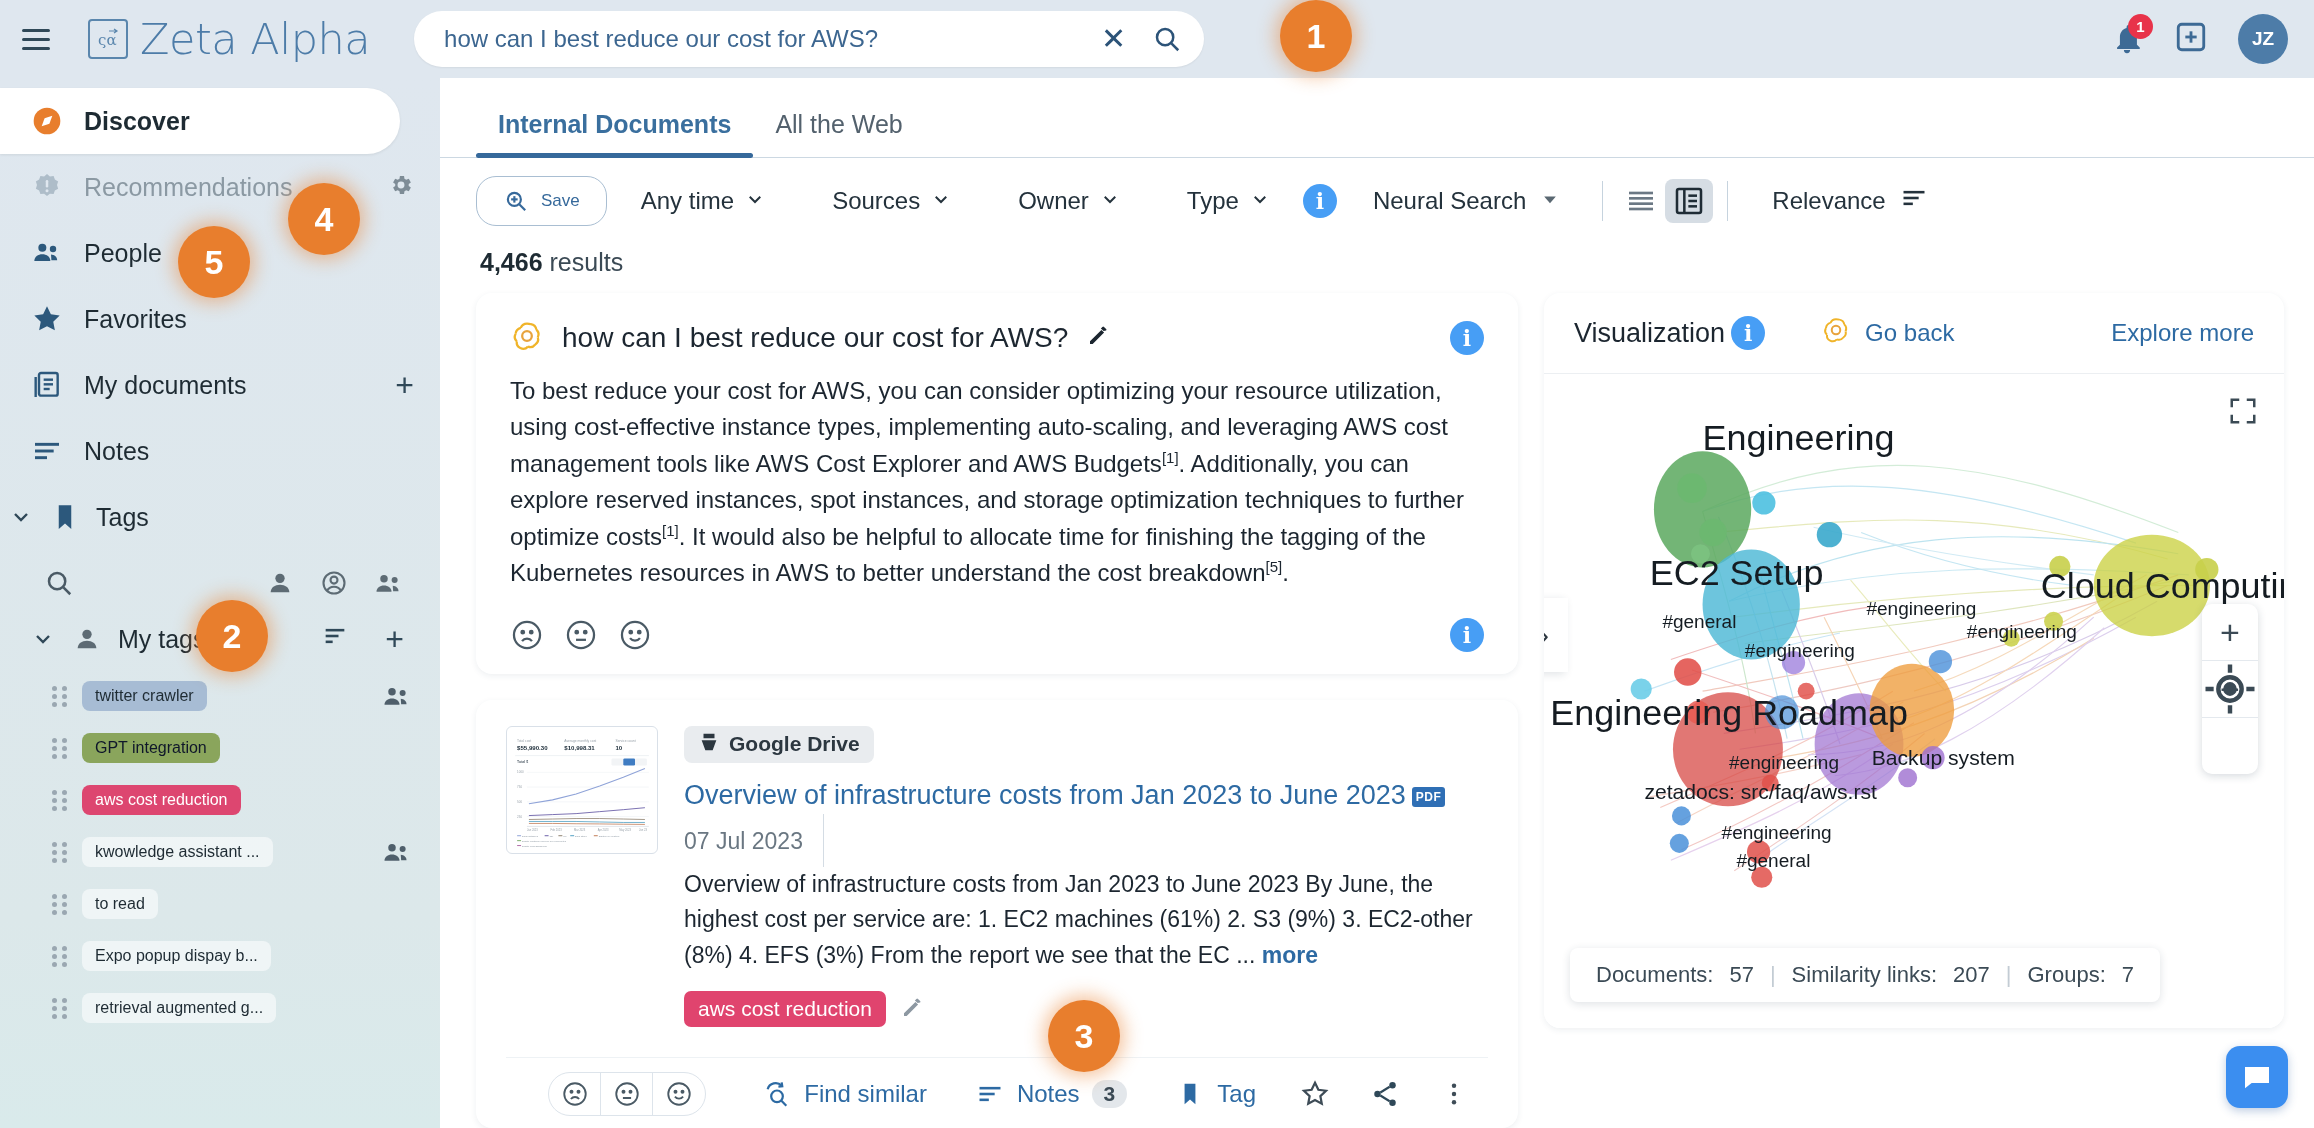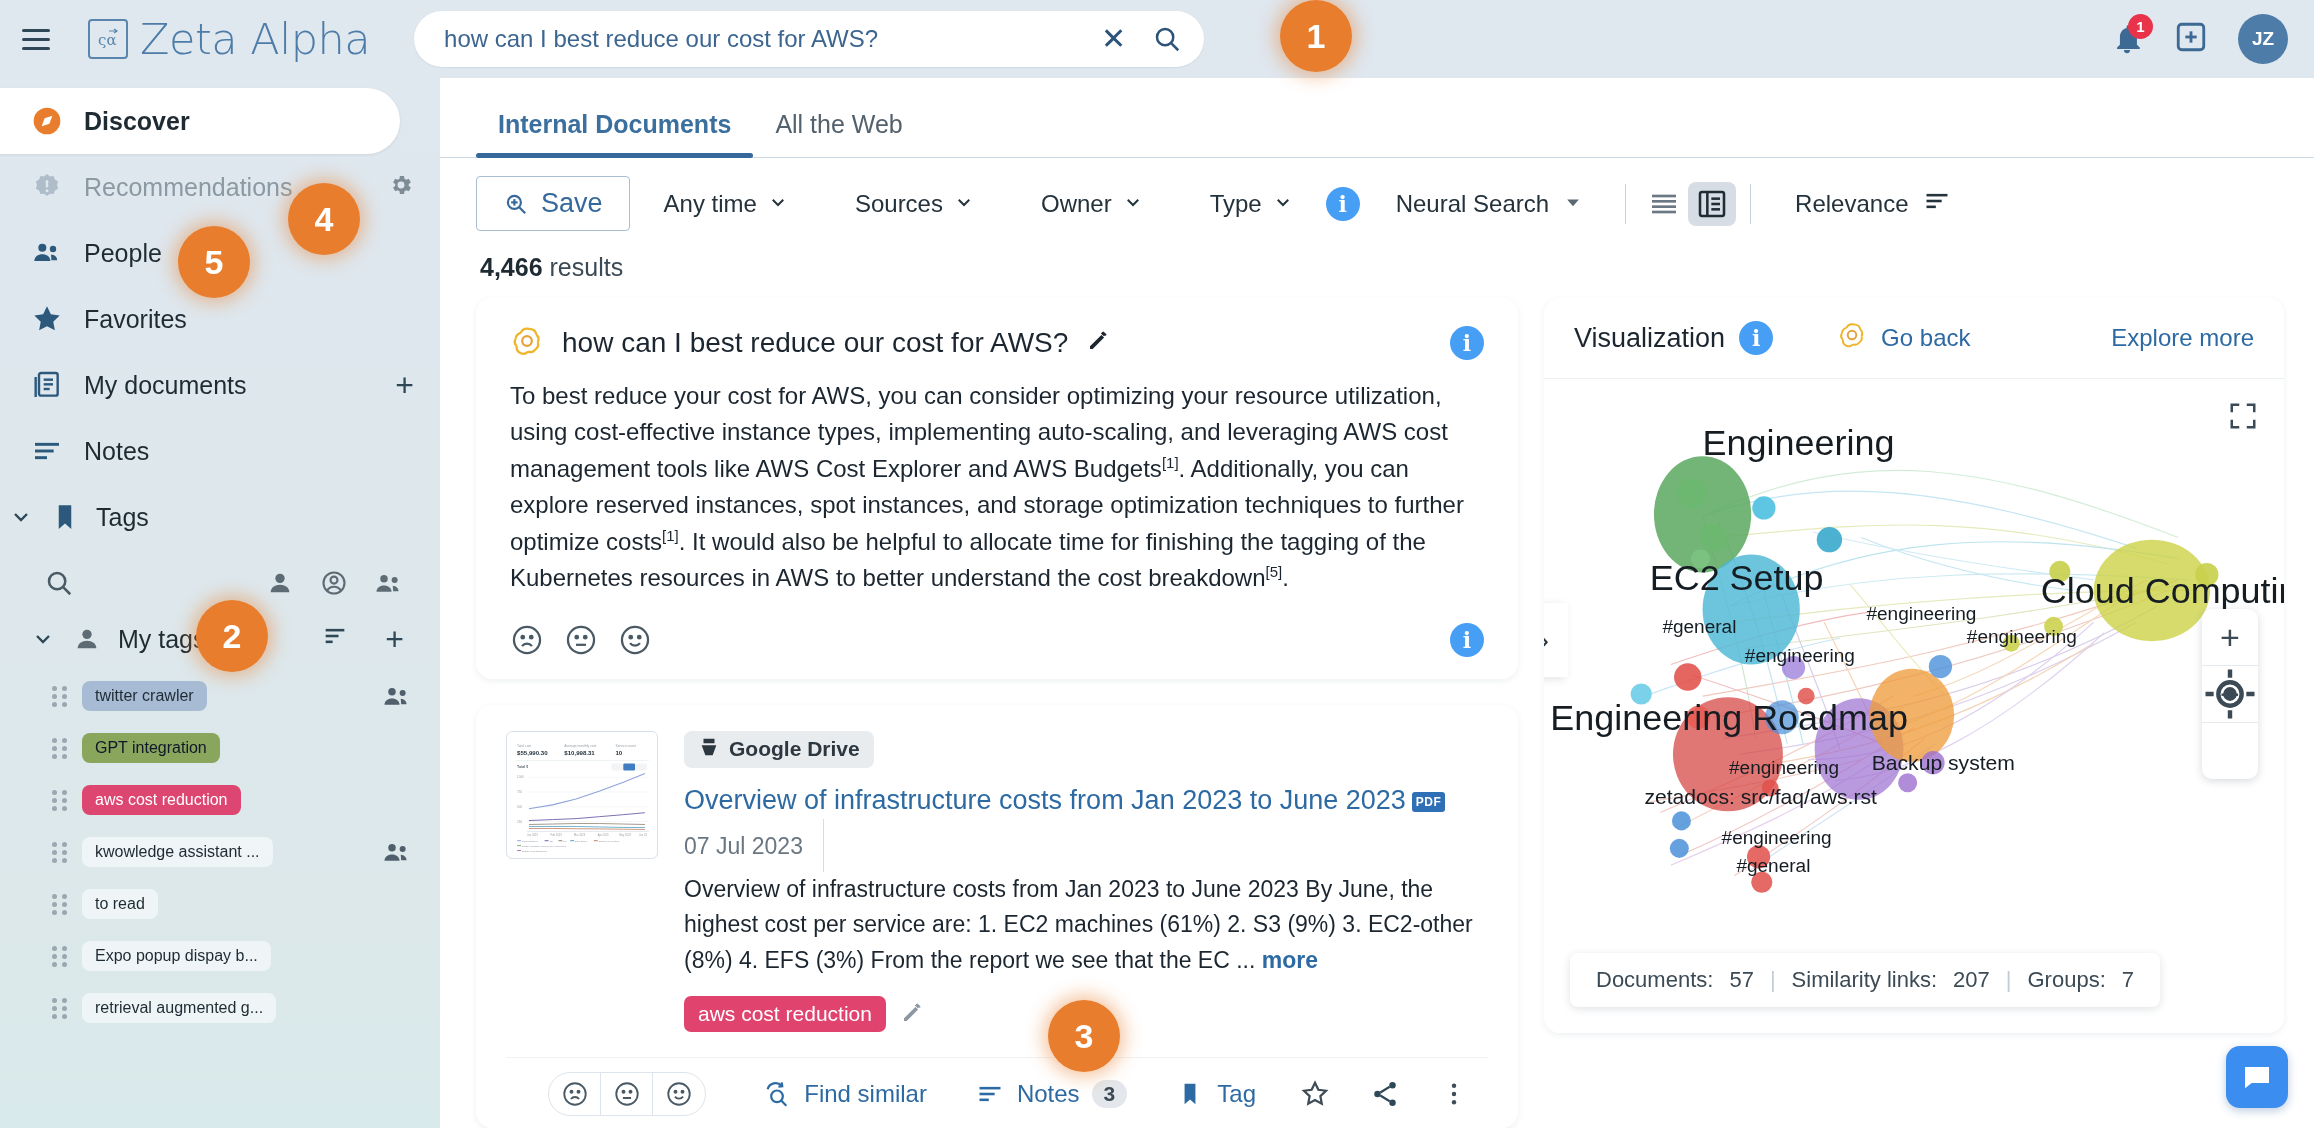--- a/index.html
+++ b/index.html
@@ -109,22 +109,22 @@
   }
   .tab.active { color: #3a6f9e; font-weight: 700; }
   .tab.active::after {
     content: ""; position: absolute; left: 0; right: 0; bottom: -1px; height: 5px;
     background: #36699b; border-radius: 3px;
   }
 
   .filters { display: flex; align-items: center; gap: 0; padding: 18px 36px 14px 36px; }
   .save-btn {
     display: flex; align-items: center; gap: 12px;
-    border: 1px solid #a9bed2; border-radius: 4px;
-    padding: 11px 26px; font-size: 27px; color: #36699b; background: transparent; cursor: pointer;
+    border: 1px solid #a9bed2; border-radius: 20px;
+    padding: 11px 26px; font-size: 17px; color: #36699b; background: transparent; cursor: pointer;
   }
   .fdrop { display: flex; align-items: center; gap: 12px; font-size: 24px; color: #24323c; padding: 0 34px; cursor: pointer; }
   .caret-d { font-size: 16px; color: #24323c; }
   .info-dot {
     width: 34px; height: 34px; border-radius: 50%; background: #479ef5; color: #fff;
     display: flex; align-items: center; justify-content: center; font-size: 22px; font-weight: 700;
     font-family: "DejaVu Serif", serif; cursor: pointer; flex: 0 0 34px;
   }
   .neural { display: flex; align-items: center; gap: 14px; font-size: 24px; color: #24323c; padding: 0 28px 0 36px; cursor:pointer;}
   .vsep { width: 1px; height: 40px; background: #c6d3de; margin: 0 14px; }
@@ -181,21 +181,21 @@
   .emoji-group .e { width: 52px; height: 42px; display:flex; align-items:center; justify-content:center; border-right: 1px solid #dde4eb; cursor:pointer;}
   .emoji-group .e:last-child { border-right: none; }
   .act { display: flex; align-items: center; gap: 12px; font-size: 24px; color: #2d6aa3; padding: 0 24px; cursor: pointer; }
   .act .cnt { background: #e3e7eb; color: #3b4a55; border-radius: 14px; padding: 2px 12px; font-size: 21px; font-weight: 600; }
   .act-ico { width: 30px; height: 30px; display:flex; align-items:center; justify-content:center; color:#2d6aa3;}
   .act-plain { color: #3e4c57; padding: 0 20px; cursor:pointer; display:flex; }
 
   
   .col-viz { width: 740px; flex: 0 0 740px; display: flex; flex-direction: column; }
   .viz-card { background: #fff; border-radius: 16px; box-shadow: 0 2px 6px rgba(32,60,90,.08); display: flex; flex-direction: column; height: 735px; overflow: hidden; position: relative; }
-  .viz-head { display: flex; align-items: center; padding: 22px 30px; border-bottom: 1px solid #eceff2; gap: 14px; }
+  .viz-head { display: flex; align-items: center; padding: 22px 30px; border-bottom: 1px solid #eceff2; gap: 6px; }
   .viz-title { font-size: 27px; color: #1c2630; }
   .viz-goback { display: flex; align-items: center; gap: 14px; font-size: 24px; color: #2d6aa3; margin-left: 50px; cursor: pointer; }
   .viz-explore { margin-left: auto; font-size: 24px; color: #2d6aa3; cursor: pointer; }
   .viz-canvas { flex: 1; position: relative; overflow: hidden; background: #fff; }
   .viz-canvas svg { position: absolute; inset: 0; width: 100%; height: 100%; }
   .glabel { font-family: "Liberation Sans", sans-serif; fill: #151c22; }
   .expand-ico { position: absolute; top: 22px; right: 26px; width: 30px; height: 30px; cursor: pointer; }
   .zoomctl {
     position: absolute; right: 26px; top: 230px; width: 56px; background: #fff;
     border-radius: 10px; box-shadow: 0 2px 8px rgba(30,50,70,.18); overflow: hidden;

